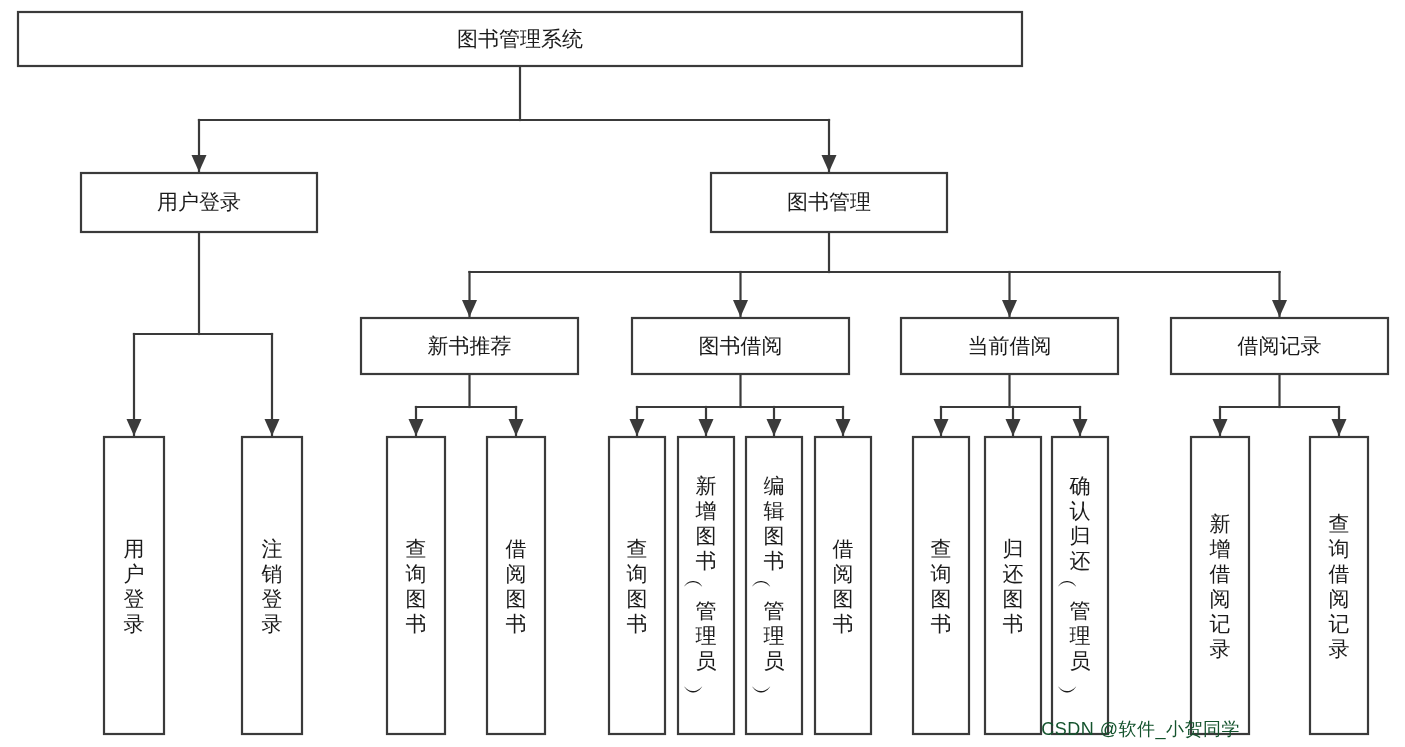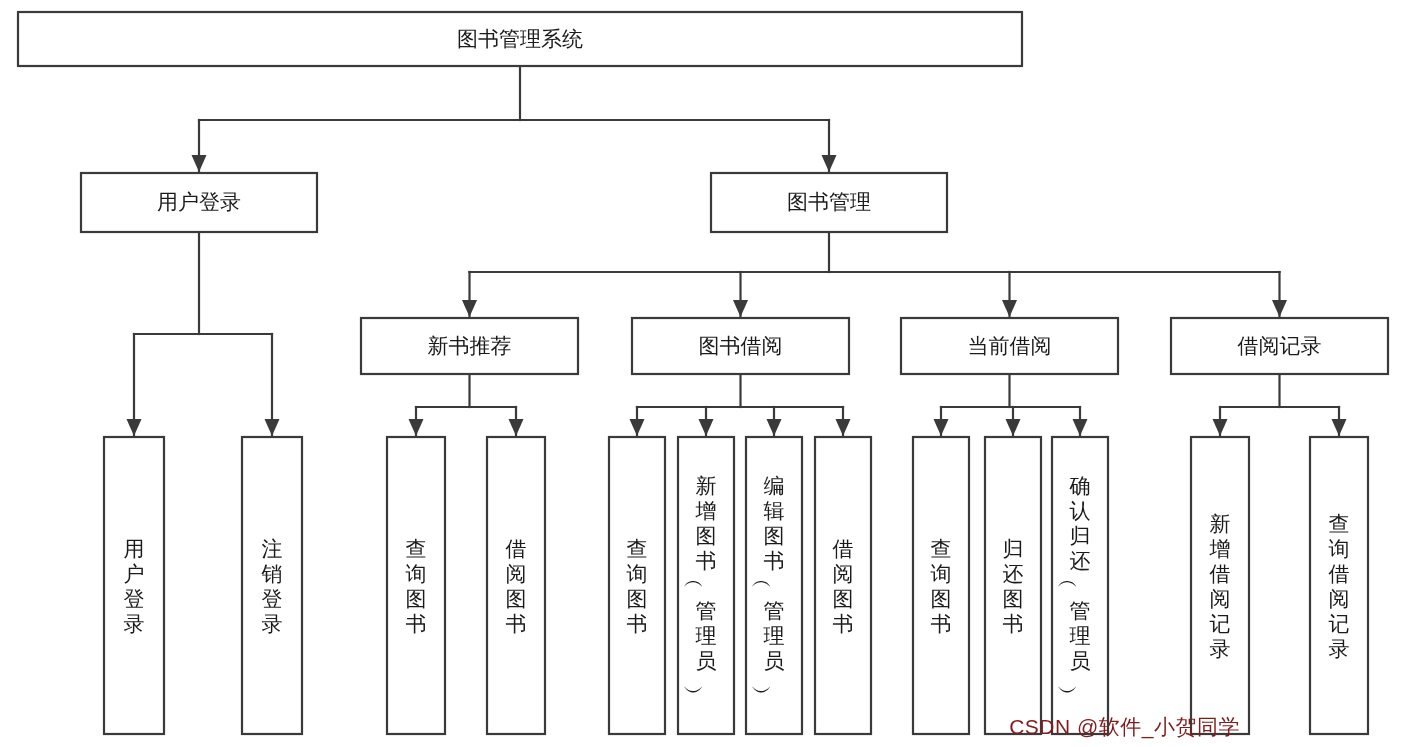--- a/index.html
+++ b/index.html
@@ -50,22 +50,22 @@
     font-family: "Liberation Sans", "DejaVu Sans", sans-serif;
     font-size: 21px;
     fill: #1b1b1b;
     text-anchor: middle;
   }
   .watermark {
     position: absolute;
     right: 14px;
     bottom: 6px;
     font-family: "Liberation Sans", "DejaVu Sans", sans-serif;
-    font-size: 21px;
-    color: #7f1d1d;
+    font-size: 18px;
+    color: #14532d;
     letter-spacing: 0.5px;
     white-space: nowrap;
     pointer-events: none;
   }
 </style>
 </head>
 <body>
 
 <div id="diagram-root">
   <svg width="1405" height="747" viewBox="0 0 1405 747">

